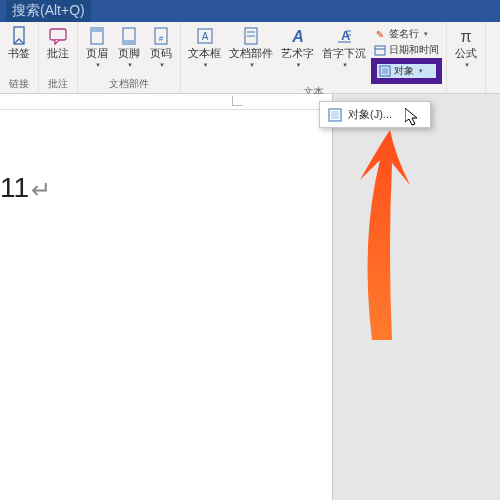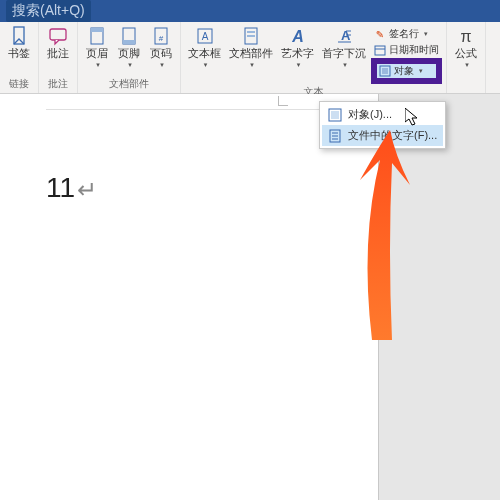--- a/index.html
+++ b/index.html
@@ -22,21 +22,21 @@
   .mini-item.highlighted { background: #cce4f7; border: 6px solid #4c1d95; padding: 0 2px; }
   .mini-icon { width: 12px; height: 12px; display: inline-flex; align-items: center; justify-content: center; font-size: 10px; }
   .dd-arrow { font-size: 7px; color: #555; margin-left: 2px;}
   
   .dropdown-menu { position: absolute; top: 101px; left: 319px; background: #fff; border: 1px solid #c8c8c8; box-shadow: 2px 2px 6px rgba(0,0,0,0.25); z-index: 100; padding: 2px; min-width: 112px;}
   .dropdown-item { display: flex; align-items: center; gap: 6px; font-size: 11px; color: #333; padding: 3px 6px; cursor: pointer; white-space: nowrap; }
   .dropdown-item.hover-active { background: #cce4f7; }
   .dd-icon { width: 14px; height: 14px; display: inline-flex; align-items: center; justify-content: center; }
   
   .doc-outer { display: flex; height: calc(500px - 94px); }
-  .doc-area { flex: 0 0 332px; background: #fff; position: relative; margin-left: 46px; }
+  .doc-area { flex: 0 0 332px; background: #fff; position: relative; }
   .gray-panel { flex: 1; background: #e6e6e6; border-left: 1px solid #c8c8c8; }
   
   .ruler-row { height: 16px; border-bottom: 1px solid #e0e0e0; position: relative; background: #fff; }
   .margin-mark { position: absolute; top: 2px; left: 232px; width: 10px; height: 10px; border-left: 1px solid #bbb; border-bottom: 1px solid #bbb; }
   
   .doc-text { position: absolute; top: 76px; left: 0; font-family: Calibri, sans-serif; font-size: 28px; color: #202020; }
   .para-mark { color: #888; font-size: 24px; vertical-align: middle; margin-left: 2px;}
   
   .pen-icon { color: #d83b01; }
   
@@ -228,31 +228,20 @@
 <div class="dropdown-menu">
   <div class="dropdown-item">
     <span class="dd-icon">
       <svg width="14" height="14">
           <rect x="1" y="1" width="12" height="12" fill="none" stroke="#3a6ab0"></rect>
           <rect x="3" y="3" width="8" height="8" fill="#cddff2"></rect>
         </svg>
     </span>
     <span>对象(J)...</span>
   </div>
-  <div class="dropdown-item hover-active">
-    <span class="dd-icon">
-      <svg width="14" height="14">
-          <rect x="2" y="1" width="10" height="12" fill="none" stroke="#3a6ab0"></rect>
-          <line x1="4" y1="4" x2="10" y2="4" stroke="#3a6ab0"></line>
-          <line x1="4" y1="7" x2="10" y2="7" stroke="#3a6ab0"></line>
-          <line x1="4" y1="10" x2="10" y2="10" stroke="#3a6ab0"></line>
-        </svg>
-    </span>
-    <span>文件中的文字(F)...</span>
-  </div>
 </div>
 
 <div class="arrow-annot">
   <svg width="90" height="220">
     <defs>
       <linearGradient id="og" x1="0" y1="1" x2="0" y2="0">
         <stop offset="0" stop-color="#ff7a2d"></stop>
         <stop offset="1" stop-color="#ff4d1a"></stop>
       </linearGradient>
     </defs>

